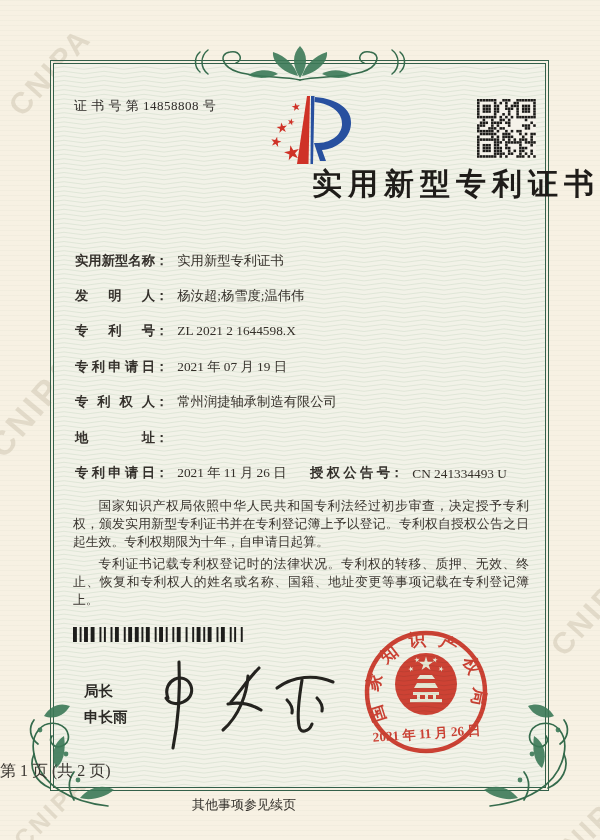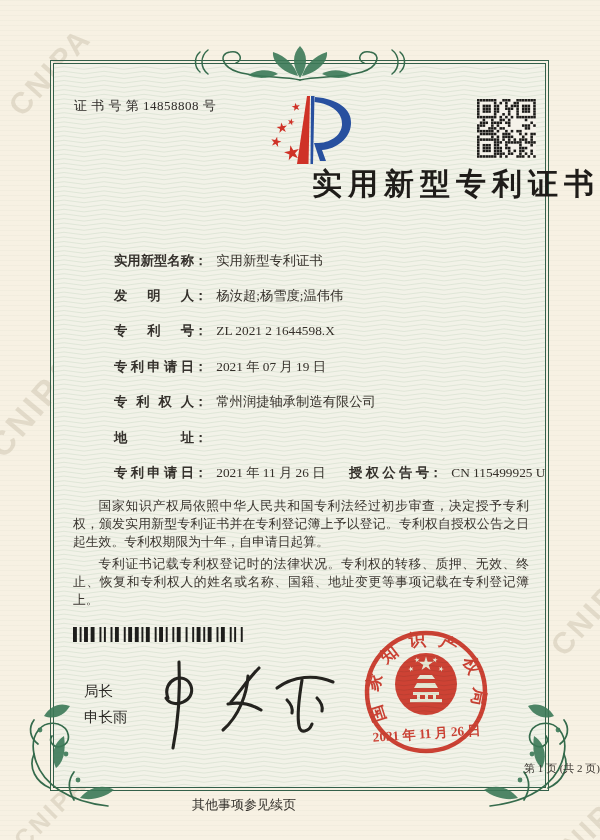--- a/index.html
+++ b/index.html
@@ -18,34 +18,34 @@
   .frame-inner{position:absolute;left:2px;top:2px;right:2px;bottom:2px;
       border:1.6px solid #33604a;background:#f2f2e8;overflow:hidden;}
   .guilloche{position:absolute;left:0;top:0;}
   .orn{position:absolute;z-index:2;}
   
   .cert-no{position:absolute;left:74px;top:97px;font-size:13px;letter-spacing:.5px;z-index:3;}
   .logo{position:absolute;left:250px;top:91px;z-index:3;}
   .qr{position:absolute;left:477px;top:99px;z-index:3;}
   .title{position:absolute;left:0;top:164px;width:600px;text-align:right;font-size:30px;
       font-weight:700;letter-spacing:6px;color:#1f1c19;z-index:3;}
-  .fields{position:absolute;left:75px;top:243px;width:460px;font-size:13.3px;z-index:3;margin-left:39px;}
+  .fields{position:absolute;left:75px;top:243px;width:460px;font-size:13.3px;z-index:3;}
   .row{position:relative;height:35.4px;display:flex;align-items:center;white-space:nowrap;}
   .lbl{display:inline-block;width:80px;text-align:justify;text-align-last:justify;font-weight:600;color:#35312c;}
   .colon{font-weight:600;color:#35312c;}
   .val{margin-left:9px;color:#35302a;}
-  .g2{position:absolute;left:235px;display:flex;align-items:center;font-family:Liberation Serif, serif;}
+  .g2{position:absolute;left:235px;display:flex;align-items:flex-end;font-family:Liberation Serif, serif;}
   .paras{position:absolute;left:73px;top:498px;width:456px;font-size:12.8px;line-height:17.8px;
       text-align:justify;color:#3a352f;z-index:3;}
   .paras p{margin:0 0 5px 0;text-indent:2em;}
   .barcode{position:absolute;left:73px;top:627px;z-index:3;}
-  .officer{position:absolute;left:84px;top:678px;font-size:14.5px;line-height:26px;color:#2c2a26;z-index:3;}
+  .officer{position:absolute;left:84px;top:678px;font-size:14.5px;line-height:26px;color:#2c2a26;z-index:3;font-weight:bold;}
   .signature{position:absolute;left:135px;top:656px;z-index:4;}
   .seal{position:absolute;left:356px;top:622px;z-index:5;opacity:.93;mix-blend-mode:multiply;}
-  .page-no{position:absolute;left:0;top:761px;width:600px;text-align:right;font-size:11px;color:#3a3631;z-index:3;}
+  .page-no{position:absolute;left:0;top:761px;width:600px;text-align:left;font-size:16px;color:#3a3631;z-index:3;}
   .note{position:absolute;left:0;top:796px;width:488px;text-align:center;font-size:13px;color:#33302b;z-index:3;}
 </style>
 </head>
 <body>
 
 <div class="page">
 
   <span class="wm" style="left:2px;top:100px;font-size:30px;transform:rotate(-48deg);">CNIPA</span>
   <span class="wm" style="left:360px;top:320px;font-size:33px;transform:rotate(-42deg);">CNIPA</span>
   <span class="wm" style="left:-20px;top:440px;font-size:34px;transform:rotate(-50deg);">CNIPA</span>
@@ -409,21 +409,21 @@
       <span class="lbl">地址</span>
         <span class="colon">：</span>
     </div>
     <div class="row">
       <span class="lbl">专利申请日</span>
         <span class="colon">：</span>
         <span class="val">2021 年 11 月 26 日</span>
       <span class="g2">
         <span class="lbl">授权公告号</span>
           <span class="colon">：</span>
-          <span class="val">CN 115499925 U</span>
+          <span class="val">CN 241334493 U</span>
       </span>
     </div>
   </div>
 
   <div class="paras">
     <p>国家知识产权局依照中华人民共和国专利法经过初步审查，决定授予专利权，颁发实用新型专利证书并在专利登记簿上予以登记。专利权自授权公告之日起生效。专利权期限为十年，自申请日起算。</p>
     <p>专利证书记载专利权登记时的法律状况。专利权的转移、质押、无效、终止、恢复和专利权人的姓名或名称、国籍、地址变更等事项记载在专利登记簿上。</p>
   </div>
 
   <svg class="barcode" id="barcode" width="170" height="15">

